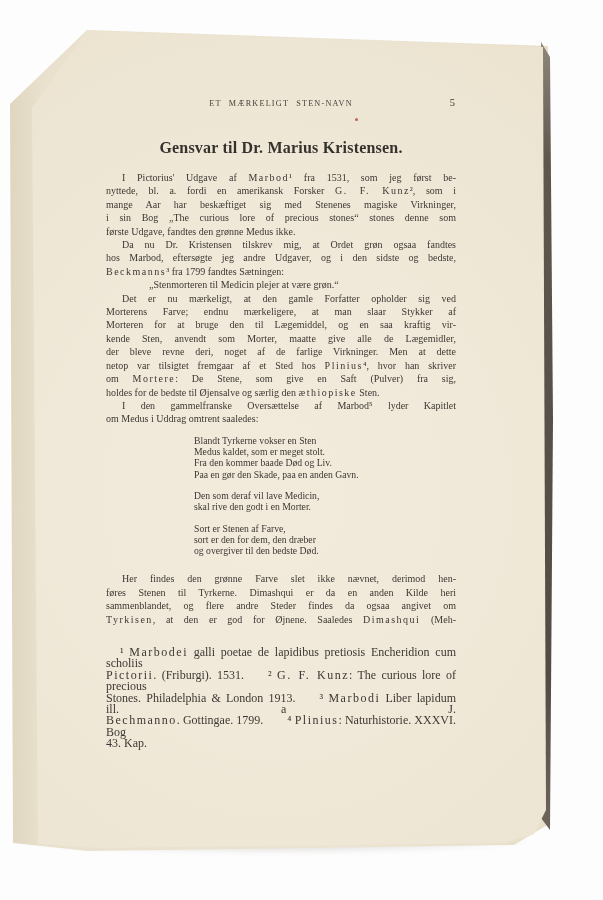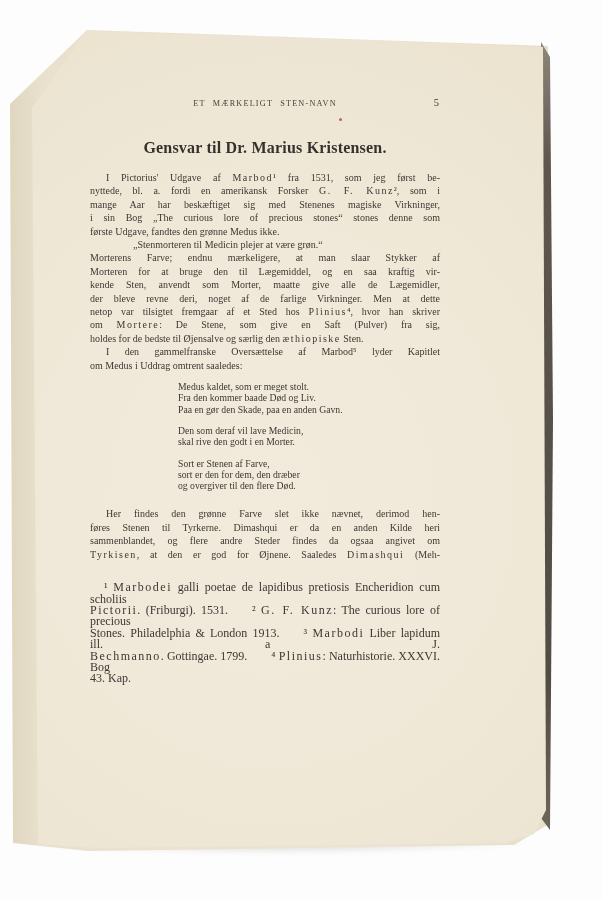--- a/index.html
+++ b/index.html
@@ -22,21 +22,21 @@
 
   
   .page{clip-path:polygon(87px 31px,543px 47px,546px 810px,534px 834px,505px 843px,100px 848px,38px 844px,32px 108px);
     background:radial-gradient(120% 90% at 45% 55%, #f2ebdc 0%, #efe7d6 45%, #e9e0cc 80%, #e4dbc5 100%);
     box-shadow:inset 20px 0 24px -14px rgba(95,75,50,.32),
                inset -8px 0 16px -8px rgba(95,75,50,.20),
                inset 0 -12px 20px -12px rgba(110,90,60,.20),
                inset 0 16px 20px -14px rgba(110,90,60,.24);}
 
   
-  .content{position:absolute;left:90px;top:99px;width:350px;color:#3c3833;}
+  .content{position:absolute;left:106px;top:99px;width:350px;color:#3c3833;}
   .rh{position:relative;text-align:center;font-size:8.2px;letter-spacing:1.2px;word-spacing:4px;
       color:#46413a;height:13px;}
   .pageno{position:absolute;right:1px;top:-2px;font-size:10.5px;letter-spacing:0;word-spacing:0;color:#3a3630;}
   .speck{position:absolute;left:249px;top:19px;width:3px;height:3px;border-radius:50%;
          background:#b0503a;opacity:.85;}
   .title{font-size:16px;font-weight:bold;text-align:center;margin:27px 0 14px 0;
          letter-spacing:.2px;color:#35322d;}
 
   .ln{font-size:10px;line-height:13.4px;}
   .jl{text-align:justify;text-align-last:justify;}
@@ -68,50 +68,57 @@
     </div>
     <h1 class="title">Gensvar til Dr. Marius Kristensen.</h1>
     <div id="blocks">
         <div class="block para">
           <div class="ln jl first">I Pictorius' Udgave af <span class="sp">Marbod</span>¹ fra 1531, som jeg først be-</div>
           <div class="ln jl">nyttede, bl. a. fordi en amerikansk Forsker <span class="sp">G. F. Kunz</span>², som i</div>
           <div class="ln jl">mange Aar har beskæftiget sig med Stenenes magiske Virkninger,</div>
           <div class="ln jl">i sin Bog „The curious lore of precious stones“ stones denne som</div>
           <div class="ln">første Udgave, fandtes den grønne Medus ikke.</div>
         </div>
+        <div class="block para">
+          <div class="ln jl first">Da nu Dr. Kristensen tilskrev mig, at Ordet grøn ogsaa fandtes</div>
+          <div class="ln jl">hos Marbod, eftersøgte jeg andre Udgaver, og i den sidste og bedste,</div>
+          <div class="ln"><span class="sp">Beckmanns</span>³ fra 1799 fandtes Sætningen:</div>
+        </div>
         <div class="block quote">
           <div class="ln">„Stenmorteren til Medicin plejer at være grøn.“</div>
         </div>
         <div class="block para">
+          <div class="ln jl first">Det er nu mærkeligt, at den gamle Forfatter opholder sig ved</div>
           <div class="ln jl">Morterens Farve; endnu mærkeligere, at man slaar Stykker af</div>
           <div class="ln jl">Morteren for at bruge den til Lægemiddel, og en saa kraftig vir-</div>
           <div class="ln jl">kende Sten, anvendt som Morter, maatte give alle de Lægemidler,</div>
           <div class="ln jl">der bleve revne deri, noget af de farlige Virkninger. Men at dette</div>
           <div class="ln jl">netop var tilsigtet fremgaar af et Sted hos <span class="sp">Plinius</span>⁴, hvor han skriver</div>
           <div class="ln jl">om <span class="sp">Mortere</span>: De Stene, som give en Saft (Pulver) fra sig,</div>
           <div class="ln">holdes for de bedste til Øjensalve og særlig den <span class="sp">æthiopiske</span> Sten.</div>
         </div>
         <div class="block para">
           <div class="ln jl first">I den gammelfranske Oversættelse af Marbod⁵ lyder Kapitlet</div>
           <div class="ln">om Medus i Uddrag omtrent saaledes:</div>
         </div>
         <div class="block verse">
           <div class="stanza">
+            <div class="ln">Blandt Tyrkerne vokser en Sten</div>
             <div class="ln">Medus kaldet, som er meget stolt.</div>
             <div class="ln">Fra den kommer baade Død og Liv.</div>
             <div class="ln">Paa en gør den Skade, paa en anden Gavn.</div>
           </div>
           <div class="stanza">
             <div class="ln">Den som deraf vil lave Medicin,</div>
             <div class="ln">skal rive den godt i en Morter.</div>
           </div>
           <div class="stanza">
             <div class="ln">Sort er Stenen af Farve,</div>
             <div class="ln">sort er den for dem, den dræber</div>
-            <div class="ln">og overgiver til den flere Død.</div>
+            <div class="ln">og overgiver til den bedste Død.</div>
           </div>
         </div>
         <div class="block para">
           <div class="ln jl first">Her findes den grønne Farve slet ikke nævnet, derimod hen-</div>
           <div class="ln jl">føres Stenen til Tyrkerne. Dimashqui er da en anden Kilde heri</div>
           <div class="ln jl">sammenblandet, og flere andre Steder findes da ogsaa angivet om</div>
           <div class="ln jl"><span class="sp">Tyrkisen</span>, at den er god for Øjnene. Saaledes <span class="sp">Dimashqui</span> (Meh-</div>
         </div>
       </div>
     <div id="footnotes" class="footnotes">

